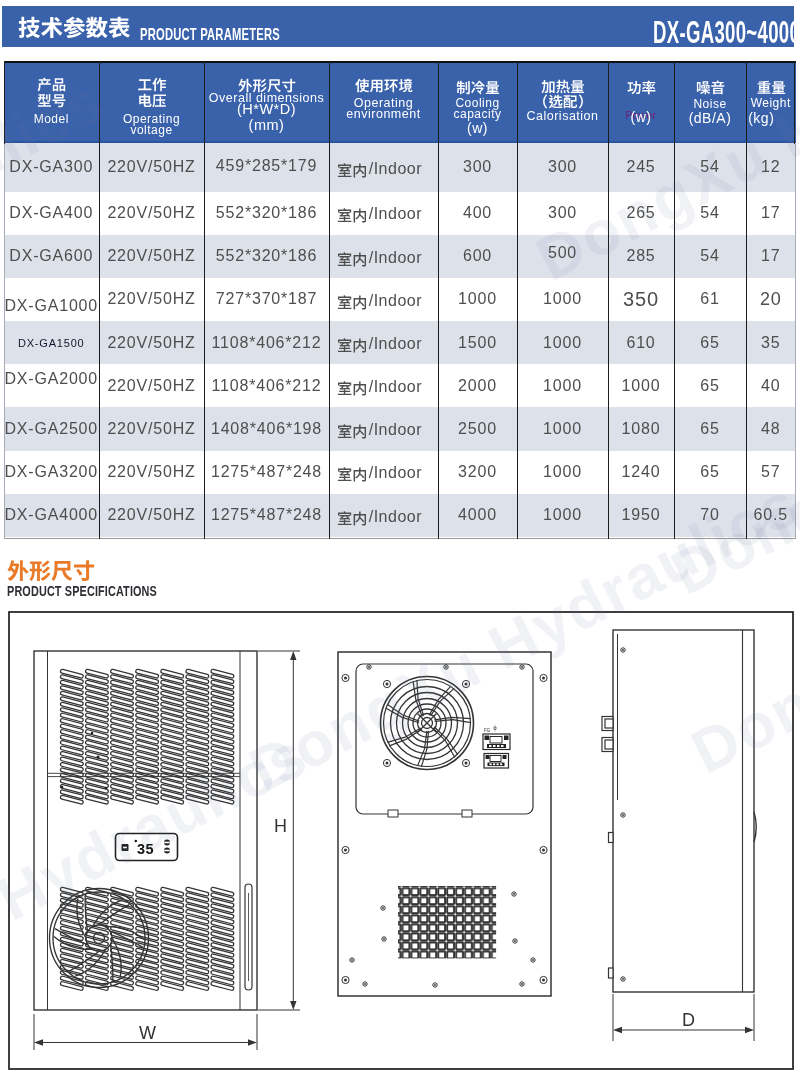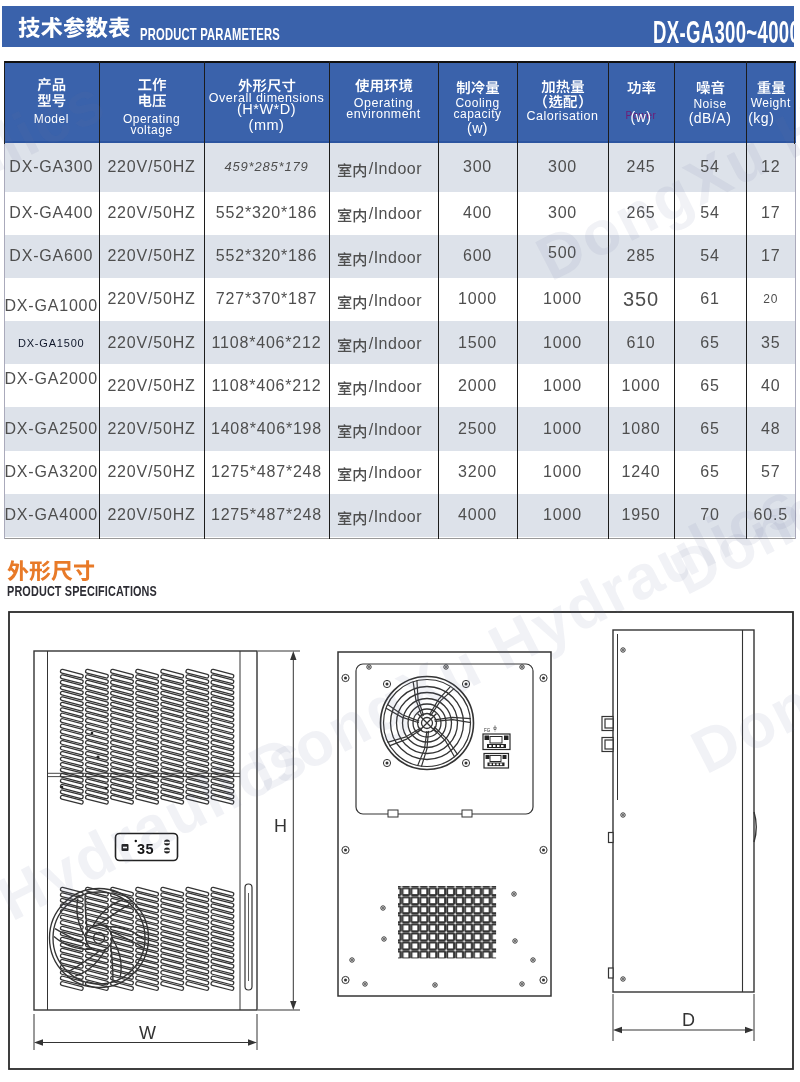--- a/index.html
+++ b/index.html
@@ -86,21 +86,21 @@
 <div class="cell" style="left:604.5px;top:48px;width:66px;height:14px;font-size:10px;color:#701a75;letter-spacing:0.5px;line-height:1;">Power</div>
 <div class="cell" style="left:604.5px;top:49px;width:66px;height:14px;font-size:14px;color:#fff;letter-spacing:0.5px;line-height:1;">(w)</div>
 <div class="cell" style="left:670.5px;top:36px;width:72px;height:14px;font-size:12px;color:#fff;letter-spacing:0.5px;line-height:1;">Noise</div>
 <div class="cell" style="left:670.5px;top:50px;width:72px;height:14px;font-size:14px;color:#fff;letter-spacing:0.5px;line-height:1;">(dB/A)</div>
 <div class="cell" style="left:742.5px;top:35px;width:49.5px;height:14px;font-size:12px;color:#fff;letter-spacing:0.5px;line-height:1;">Weight</div>
 <div class="cell" style="left:733px;top:50px;width:49.5px;height:14px;font-size:14px;color:#fff;letter-spacing:0.5px;line-height:1;">(kg)</div>
 
 <div>
 <div class="cell" style="left:0.0px;top:82.5px;width:95.5px;height:48.5px;font-size:16px;color:#4e4e4e;letter-spacing:0.8px;">DX-GA300</div>
 <div class="cell" style="left:95.5px;top:82.5px;width:105px;height:48.5px;font-size:16px;color:#4e4e4e;letter-spacing:0.8px;">220V/50HZ</div>
-<div class="cell" style="left:200.5px;top:82.5px;width:125px;height:46px;font-size:13px;color:#4e4e4e;letter-spacing:0.8px;font-style:italic;">459*285*179</div>
+<div class="cell" style="left:200.5px;top:82.5px;width:125px;height:46px;font-size:16px;color:#4e4e4e;letter-spacing:0.8px;">459*285*179</div>
 <svg class="abs" style="left:333.8px;top:100.0px" width="32" height="19" viewBox="0 0 32 19">
         <path transform="translate(0,15.2)" fill="#4e4e4e" d="M8.3 -4.8V0.2H6.8V-4.8ZM12.7 -9.1V-7.8H2.6V-9.1ZM14.4 -0.4V0.9H0.9V-0.4ZM13.1 -3.4V-2.1H2.2V-3.4ZM10.2 -7.9Q10.8 -7.5 11.3 -7Q11.9 -6.5 12.4 -6Q12.9 -5.5 13.2 -5.1L12.1 -4.3Q11.8 -4.7 11.3 -5.2Q10.8 -5.7 10.3 -6.2Q9.7 -6.7 9.2 -7.2ZM14.2 -11.6V-8.7H12.7V-10.2H2.4V-8.7H1V-11.6ZM2.9 -4.6 2.5 -5.8Q2.7 -5.8 3 -5.9Q3.2 -6.1 3.5 -6.3Q3.7 -6.5 4.2 -6.8Q4.7 -7.2 5.3 -7.8Q5.8 -8.3 6.3 -8.9L7.5 -8.1Q6.7 -7.3 5.7 -6.5Q4.7 -5.7 3.8 -5.1V-5.1Q3.8 -5.1 3.6 -5Q3.5 -5 3.3 -4.9Q3.2 -4.8 3 -4.7Q2.9 -4.6 2.9 -4.6ZM2.9 -5.4 3.7 -5.9 11.5 -6.4 11.7 -5.3Q9.5 -5.1 8 -5Q6.5 -4.9 5.5 -4.8Q4.6 -4.7 4.1 -4.7Q3.6 -4.7 3.3 -4.6Q3.1 -4.6 2.9 -4.6ZM7.9 -13Q8.2 -12.6 8.4 -12.1Q8.6 -11.6 8.7 -11.3L7.2 -10.8Q7.1 -11.2 6.9 -11.7Q6.7 -12.2 6.5 -12.6Z M23.1 -7.2Q23.8 -6.5 24.6 -5.8Q25.4 -5 26.2 -4.3Q26.9 -3.5 27.4 -2.9L26.1 -2Q25.8 -2.4 25.3 -3Q24.8 -3.5 24.3 -4.1Q23.7 -4.7 23.1 -5.3Q22.5 -5.9 22 -6.4ZM23.6 -9.5Q23.6 -8.8 23.5 -8Q23.4 -7.2 23.1 -6.3Q22.9 -5.5 22.4 -4.7Q22 -3.9 21.2 -3.1Q20.4 -2.4 19.3 -1.7Q19.2 -1.9 19.1 -2.1Q18.9 -2.3 18.7 -2.5Q18.5 -2.7 18.3 -2.8Q19.3 -3.4 20 -4Q20.7 -4.7 21.1 -5.4Q21.6 -6.1 21.7 -6.8Q21.9 -7.6 22 -8.2Q22.1 -8.9 22.1 -9.5V-12.8H23.6ZM28.2 -10.3V-8.8H18.1V1.3H16.6V-10.3ZM29 -0.5Q29 0.1 28.8 0.5Q28.7 0.9 28.2 1Q27.8 1.2 27.1 1.3Q26.4 1.3 25.3 1.3Q25.3 1.1 25.2 0.8Q25.2 0.5 25.1 0.3Q25 0 24.9 -0.2Q25.4 -0.2 25.8 -0.2Q26.3 -0.2 26.7 -0.2Q27 -0.2 27.2 -0.2Q27.4 -0.2 27.5 -0.2Q27.6 -0.3 27.6 -0.5V-10.3H29Z"></path>
       </svg>
 <div class="abs" style="left:365.2px;top:99.0px;font-size:16px;color:#4e4e4e;letter-spacing:0.5px;">/Indoor</div>
 <div class="cell" style="left:434.5px;top:82.5px;width:79px;height:48.5px;font-size:16px;color:#4e4e4e;letter-spacing:0.8px;">300</div>
 <div class="cell" style="left:513.5px;top:82.5px;width:91px;height:48.5px;font-size:16px;color:#4e4e4e;letter-spacing:0.8px;">300</div>
 <div class="cell" style="left:604.5px;top:82.5px;width:66px;height:48.5px;font-size:16px;color:#4e4e4e;letter-spacing:0.8px;">245</div>
 <div class="cell" style="left:670.5px;top:82.5px;width:72px;height:48.5px;font-size:16px;color:#4e4e4e;letter-spacing:0.8px;">54</div>
 <div class="cell" style="left:742.5px;top:82.5px;width:49.5px;height:48.5px;font-size:16px;color:#4e4e4e;letter-spacing:0.8px;">12</div>
 </div>
@@ -137,21 +137,21 @@
 <div class="cell" style="left:95.5px;top:217.39999999999998px;width:105px;height:43.2px;font-size:16px;color:#4e4e4e;letter-spacing:0.8px;">220V/50HZ</div>
 <div class="cell" style="left:200.5px;top:217.39999999999998px;width:125px;height:43.2px;font-size:16px;color:#4e4e4e;letter-spacing:0.8px;">727*370*187</div>
 <svg class="abs" style="left:333.8px;top:232.2px" width="32" height="19" viewBox="0 0 32 19">
         <path transform="translate(0,15.2)" fill="#4e4e4e" d="M8.3 -4.8V0.2H6.8V-4.8ZM12.7 -9.1V-7.8H2.6V-9.1ZM14.4 -0.4V0.9H0.9V-0.4ZM13.1 -3.4V-2.1H2.2V-3.4ZM10.2 -7.9Q10.8 -7.5 11.3 -7Q11.9 -6.5 12.4 -6Q12.9 -5.5 13.2 -5.1L12.1 -4.3Q11.8 -4.7 11.3 -5.2Q10.8 -5.7 10.3 -6.2Q9.7 -6.7 9.2 -7.2ZM14.2 -11.6V-8.7H12.7V-10.2H2.4V-8.7H1V-11.6ZM2.9 -4.6 2.5 -5.8Q2.7 -5.8 3 -5.9Q3.2 -6.1 3.5 -6.3Q3.7 -6.5 4.2 -6.8Q4.7 -7.2 5.3 -7.8Q5.8 -8.3 6.3 -8.9L7.5 -8.1Q6.7 -7.3 5.7 -6.5Q4.7 -5.7 3.8 -5.1V-5.1Q3.8 -5.1 3.6 -5Q3.5 -5 3.3 -4.9Q3.2 -4.8 3 -4.7Q2.9 -4.6 2.9 -4.6ZM2.9 -5.4 3.7 -5.9 11.5 -6.4 11.7 -5.3Q9.5 -5.1 8 -5Q6.5 -4.9 5.5 -4.8Q4.6 -4.7 4.1 -4.7Q3.6 -4.7 3.3 -4.6Q3.1 -4.6 2.9 -4.6ZM7.9 -13Q8.2 -12.6 8.4 -12.1Q8.6 -11.6 8.7 -11.3L7.2 -10.8Q7.1 -11.2 6.9 -11.7Q6.7 -12.2 6.5 -12.6Z M23.1 -7.2Q23.8 -6.5 24.6 -5.8Q25.4 -5 26.2 -4.3Q26.9 -3.5 27.4 -2.9L26.1 -2Q25.8 -2.4 25.3 -3Q24.8 -3.5 24.3 -4.1Q23.7 -4.7 23.1 -5.3Q22.5 -5.9 22 -6.4ZM23.6 -9.5Q23.6 -8.8 23.5 -8Q23.4 -7.2 23.1 -6.3Q22.9 -5.5 22.4 -4.7Q22 -3.9 21.2 -3.1Q20.4 -2.4 19.3 -1.7Q19.2 -1.9 19.1 -2.1Q18.9 -2.3 18.7 -2.5Q18.5 -2.7 18.3 -2.8Q19.3 -3.4 20 -4Q20.7 -4.7 21.1 -5.4Q21.6 -6.1 21.7 -6.8Q21.9 -7.6 22 -8.2Q22.1 -8.9 22.1 -9.5V-12.8H23.6ZM28.2 -10.3V-8.8H18.1V1.3H16.6V-10.3ZM29 -0.5Q29 0.1 28.8 0.5Q28.7 0.9 28.2 1Q27.8 1.2 27.1 1.3Q26.4 1.3 25.3 1.3Q25.3 1.1 25.2 0.8Q25.2 0.5 25.1 0.3Q25 0 24.9 -0.2Q25.4 -0.2 25.8 -0.2Q26.3 -0.2 26.7 -0.2Q27 -0.2 27.2 -0.2Q27.4 -0.2 27.5 -0.2Q27.6 -0.3 27.6 -0.5V-10.3H29Z"></path>
       </svg>
 <div class="abs" style="left:365.2px;top:231.2px;font-size:16px;color:#4e4e4e;letter-spacing:0.5px;">/Indoor</div>
 <div class="cell" style="left:434.5px;top:217.39999999999998px;width:79px;height:43.2px;font-size:16px;color:#4e4e4e;letter-spacing:0.8px;">1000</div>
 <div class="cell" style="left:513.5px;top:217.39999999999998px;width:91px;height:43.2px;font-size:16px;color:#4e4e4e;letter-spacing:0.8px;">1000</div>
 <div class="cell" style="left:604.5px;top:217.39999999999998px;width:66px;height:43.2px;font-size:20px;color:#4e4e4e;letter-spacing:0.8px;">350</div>
 <div class="cell" style="left:670.5px;top:217.39999999999998px;width:72px;height:43.2px;font-size:16px;color:#4e4e4e;letter-spacing:0.8px;">61</div>
-<div class="cell" style="left:742.5px;top:217.39999999999998px;width:49.5px;height:43.2px;font-size:12px;color:#4e4e4e;letter-spacing:0.8px;">20</div>
+<div class="cell" style="left:742.5px;top:217.39999999999998px;width:49.5px;height:43.2px;font-size:18px;color:#4e4e4e;letter-spacing:0.8px;">20</div>
 </div>
 <div>
 <div class="cell" style="left:0.0px;top:260.6px;width:95.5px;height:43.2px;font-size:11px;color:#0f172a;letter-spacing:0.8px;">DX-GA1500</div>
 <div class="cell" style="left:95.5px;top:260.6px;width:105px;height:43.2px;font-size:16px;color:#4e4e4e;letter-spacing:0.8px;">220V/50HZ</div>
 <div class="cell" style="left:200.5px;top:260.6px;width:125px;height:43.2px;font-size:16px;color:#4e4e4e;letter-spacing:0.8px;">1108*406*212</div>
 <svg class="abs" style="left:333.8px;top:275.4px" width="32" height="19" viewBox="0 0 32 19">
         <path transform="translate(0,15.2)" fill="#4e4e4e" d="M8.3 -4.8V0.2H6.8V-4.8ZM12.7 -9.1V-7.8H2.6V-9.1ZM14.4 -0.4V0.9H0.9V-0.4ZM13.1 -3.4V-2.1H2.2V-3.4ZM10.2 -7.9Q10.8 -7.5 11.3 -7Q11.9 -6.5 12.4 -6Q12.9 -5.5 13.2 -5.1L12.1 -4.3Q11.8 -4.7 11.3 -5.2Q10.8 -5.7 10.3 -6.2Q9.7 -6.7 9.2 -7.2ZM14.2 -11.6V-8.7H12.7V-10.2H2.4V-8.7H1V-11.6ZM2.9 -4.6 2.5 -5.8Q2.7 -5.8 3 -5.9Q3.2 -6.1 3.5 -6.3Q3.7 -6.5 4.2 -6.8Q4.7 -7.2 5.3 -7.8Q5.8 -8.3 6.3 -8.9L7.5 -8.1Q6.7 -7.3 5.7 -6.5Q4.7 -5.7 3.8 -5.1V-5.1Q3.8 -5.1 3.6 -5Q3.5 -5 3.3 -4.9Q3.2 -4.8 3 -4.7Q2.9 -4.6 2.9 -4.6ZM2.9 -5.4 3.7 -5.9 11.5 -6.4 11.7 -5.3Q9.5 -5.1 8 -5Q6.5 -4.9 5.5 -4.8Q4.6 -4.7 4.1 -4.7Q3.6 -4.7 3.3 -4.6Q3.1 -4.6 2.9 -4.6ZM7.9 -13Q8.2 -12.6 8.4 -12.1Q8.6 -11.6 8.7 -11.3L7.2 -10.8Q7.1 -11.2 6.9 -11.7Q6.7 -12.2 6.5 -12.6Z M23.1 -7.2Q23.8 -6.5 24.6 -5.8Q25.4 -5 26.2 -4.3Q26.9 -3.5 27.4 -2.9L26.1 -2Q25.8 -2.4 25.3 -3Q24.8 -3.5 24.3 -4.1Q23.7 -4.7 23.1 -5.3Q22.5 -5.9 22 -6.4ZM23.6 -9.5Q23.6 -8.8 23.5 -8Q23.4 -7.2 23.1 -6.3Q22.9 -5.5 22.4 -4.7Q22 -3.9 21.2 -3.1Q20.4 -2.4 19.3 -1.7Q19.2 -1.9 19.1 -2.1Q18.9 -2.3 18.7 -2.5Q18.5 -2.7 18.3 -2.8Q19.3 -3.4 20 -4Q20.7 -4.7 21.1 -5.4Q21.6 -6.1 21.7 -6.8Q21.9 -7.6 22 -8.2Q22.1 -8.9 22.1 -9.5V-12.8H23.6ZM28.2 -10.3V-8.8H18.1V1.3H16.6V-10.3ZM29 -0.5Q29 0.1 28.8 0.5Q28.7 0.9 28.2 1Q27.8 1.2 27.1 1.3Q26.4 1.3 25.3 1.3Q25.3 1.1 25.2 0.8Q25.2 0.5 25.1 0.3Q25 0 24.9 -0.2Q25.4 -0.2 25.8 -0.2Q26.3 -0.2 26.7 -0.2Q27 -0.2 27.2 -0.2Q27.4 -0.2 27.5 -0.2Q27.6 -0.3 27.6 -0.5V-10.3H29Z"></path>
       </svg>
 <div class="abs" style="left:365.2px;top:274.4px;font-size:16px;color:#4e4e4e;letter-spacing:0.5px;">/Indoor</div>
 <div class="cell" style="left:434.5px;top:260.6px;width:79px;height:43.2px;font-size:16px;color:#4e4e4e;letter-spacing:0.8px;">1500</div>

